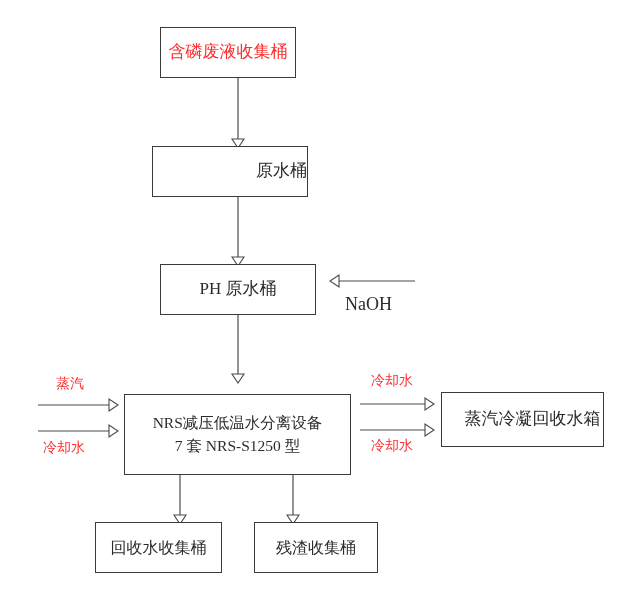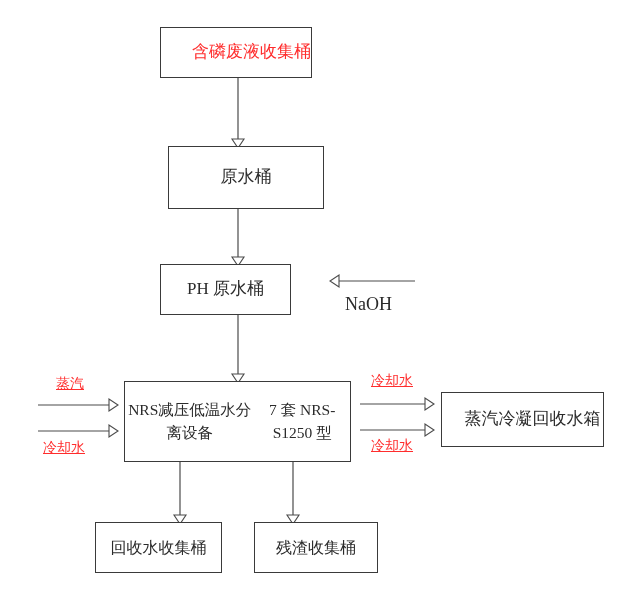--- a/index.html
+++ b/index.html
@@ -28,37 +28,37 @@
     color: #2b2b2b;
     font-size: 17px;
     white-space: pre-line;
   }
   .node.red-text {
     color: #ff2d2d;
   }
   .node.two-line {
     font-size: 15.5px;
     line-height: 1.45;
-    flex-direction: row;
+    flex-direction: column;
+    margin-top: 13px;
   }
   .node .line {
     display: block;
   }
   .edge-label {
     position: absolute;
     font-size: 18px;
     color: #2b2b2b;
     white-space: nowrap;
   }
   .edge-label.red {
     color: #ff2d2d;
     font-family: "DejaVu Sans", "Liberation Sans", sans-serif;
     font-size: 14px;
     font-weight: 500;
-    text-decoration: underline;
   }
   svg.wires {
     position: absolute;
     left: 0;
     top: 0;
     width: 640px;
     height: 595px;
     pointer-events: none;
   }
   svg.wires line {
@@ -122,29 +122,29 @@
       <line x1="180" y1="462" x2="180" y2="516"></line>
       <polygon points="174,515 186,515 180,524"></polygon>
     </g>
 
     <g>
       <line x1="293" y1="462" x2="293" y2="516"></line>
       <polygon points="287,515 299,515 293,524"></polygon>
     </g>
   </svg>
 
-  <div class="node red-text" style="left:160px; top:27px; width:152px; height:51px;justify-content:flex-end;">
+  <div class="node red-text" style="left:160px; top:27px; width:136px; height:51px;">
     <span class="line">含磷废液收集桶</span>
   </div>
 
-  <div class="node" style="left:168px; top:146px; width:156px; height:63px;">
+  <div class="node" style="left:152px; top:146px; width:156px; height:51px;justify-content:flex-end;">
     <span class="line">原水桶</span>
   </div>
 
-  <div class="node" style="left:160px; top:264px; width:131px; height:51px;">
+  <div class="node" style="left:160px; top:264px; width:156px; height:51px;">
     <span class="line">PH 原水桶</span>
   </div>
 
   <div class="node two-line" style="left:124px; top:381px; width:227px; height:81px;">
     <span class="line">NRS减压低温水分离设备</span>
     <span class="line">7 套 NRS-S1250 型</span>
   </div>
 
   <div class="node" style="left:441px; top:392px; width:163px; height:55px;padding-left:20px;">
     <span class="line">蒸汽冷凝回收水箱</span>

